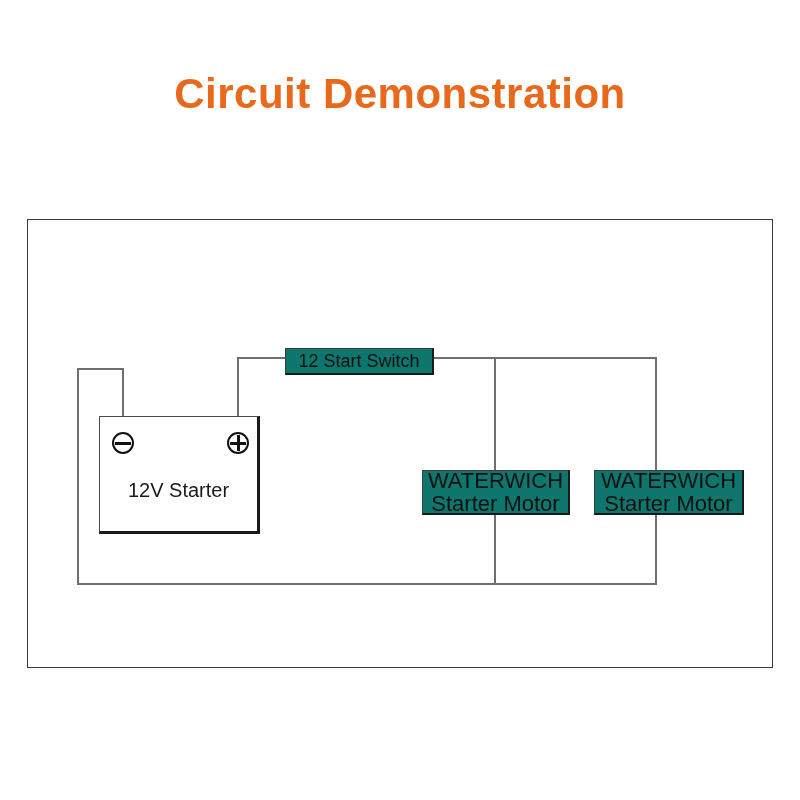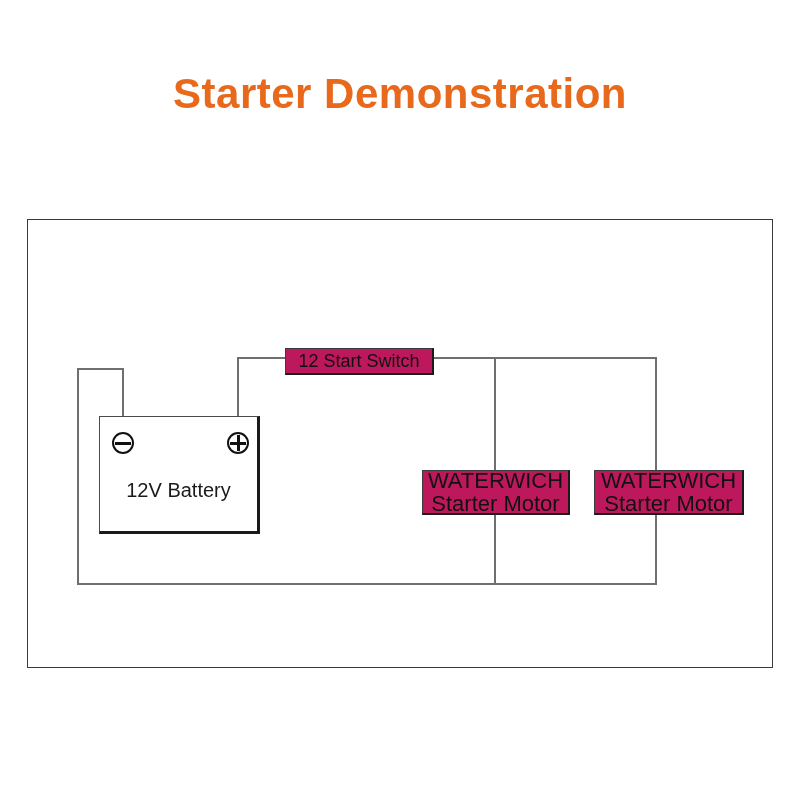--- a/index.html
+++ b/index.html
@@ -110,21 +110,21 @@
     height: 16px;
     margin-left: -1.5px;
     background: #111111;
   }
   #terminal-neg { left: 12px; top: 15px; }
   #terminal-pos { left: 127px; top: 15px; }
 
   
   .comp-box {
     position: absolute;
-    background: #be185d;
+    background: #0f766e;
     border: 1px solid #3c3c3c;
     border-right: 2px solid #1a1a1a;
     border-bottom: 2px solid #1a1a1a;
     box-sizing: border-box;
     display: flex;
     flex-direction: column;
     align-items: center;
     justify-content: center;
     font-family: "Liberation Sans", sans-serif;
     color: #111111;
@@ -154,21 +154,21 @@
     top: 470px;
     width: 150px;
     height: 45px;
   }
 </style>
 </head>
 <body>
 
 <div id="page">
 
-  <div id="title">Starter Demonstration</div>
+  <div id="title">Circuit Demonstration</div>
 
   <div id="frame"></div>
 
   <div class="wire-v" style="left:122px; top:368px; height:50px;"></div>
 
   <div class="wire-h" style="left:77px; top:368px; width:47px;"></div>
 
   <div class="wire-v" style="left:77px; top:368px; height:217px;"></div>
 
   <div class="wire-h" style="left:77px; top:583px; width:580px;"></div>
@@ -183,21 +183,21 @@
 
   <div class="wire-v" style="left:494px; top:514px; height:71px;"></div>
 
   <div class="wire-v" style="left:655px; top:357px; height:113px;"></div>
 
   <div class="wire-v" style="left:655px; top:514px; height:71px;"></div>
 
   <div id="battery">
     <div class="terminal" id="terminal-neg"></div>
     <div class="terminal plus" id="terminal-pos"></div>
-    <div id="battery-label">12V Battery</div>
+    <div id="battery-label">12V Starter</div>
   </div>
 
   <div class="comp-box" id="switch-box">
     <div class="comp-line">12 Start Switch</div>
   </div>
 
   <div class="comp-box" id="relay-box">
     <div class="comp-line">WATERWICH</div>
     <div class="comp-line">Starter Motor</div>
   </div>

